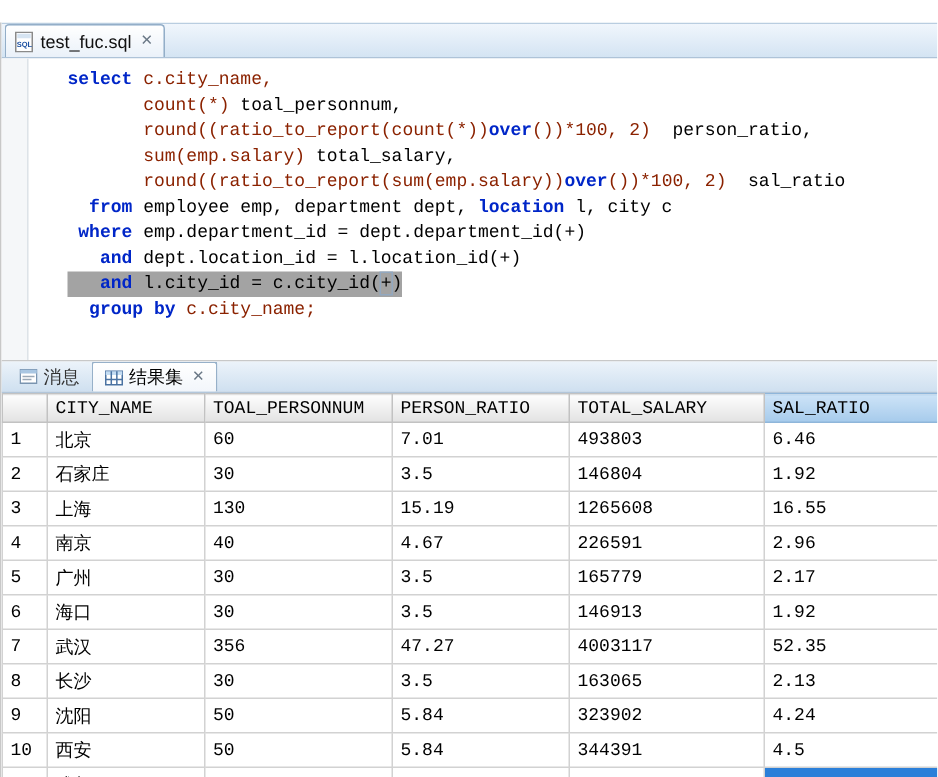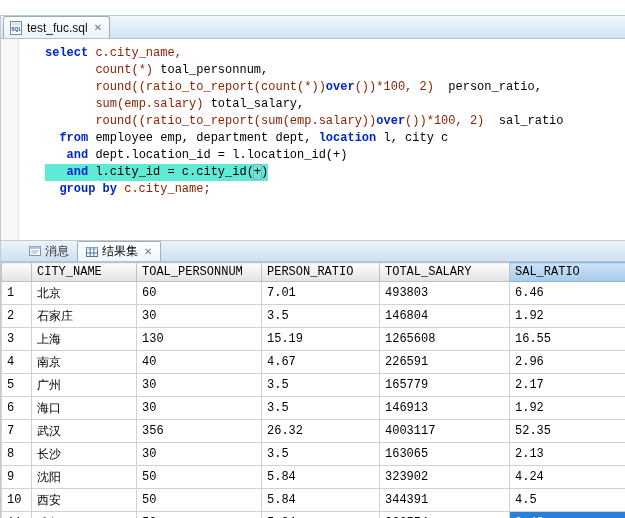--- a/index.html
+++ b/index.html
@@ -10,28 +10,28 @@
   .editor-tabbar { height: 24px; background: linear-gradient(#f0f6fc, #d4e4f3); border-top: 1px solid #b9cde0; border-bottom: 1px solid #aec3d8; display: flex; align-items: flex-end; padding-left: 2px; flex: none; }
   .editor-tab { display: flex; align-items: center; gap: 4px; height: 22px; padding: 0 7px 0 5px; background: linear-gradient(#ffffff, #eaf1f9); border: 1px solid #93aec8; border-bottom: none; border-radius: 3px 3px 0 0; font-size: 12px; color: #111; }
   .tab-close { color: #6a7886; font-size: 10px; line-height: 10px; cursor: default; padding-left: 2px; }
 
   
   .editor { height: 202px; background: #fff; display: flex; flex: none; border-bottom: 1px solid #c8c8c8; overflow: hidden; }
   .gutter { width: 18px; flex: none; background: #f5f7f9; border-right: 1px solid #dde3e8; }
   .code { flex: 1; padding: 6px 0 0 26px; font-family: "Liberation Mono", monospace; font-size: 12px; line-height: 17px; overflow: hidden; }
   .code-line { white-space: pre; height: 17px; }
   .line-inner { display: inline-block; white-space: pre; }
-  .line-inner.current { background: #5eead4; }
+  .line-inner.current { background: #a3a3a3; }
   .tk-kw { color: #0026c8; font-weight: bold; }
   .tk-id { color: #8b2200; }
   .tk-pl { color: #000000; }
   .tk-box { color: #000000; outline: 1px solid #92a8c0; }
 
   
-  .bottom-tabbar { height: 21px; background: linear-gradient(#ecf3fa, #cfe0f0); border-bottom: 1px solid #b2c6da; display: flex; align-items: flex-end; padding-left: 20px; flex: none; font-size: 12px; }
+  .bottom-tabbar { height: 21px; background: linear-gradient(#ecf3fa, #cfe0f0); border-bottom: 1px solid #b2c6da; display: flex; align-items: flex-end; padding-left: 4px; flex: none; font-size: 12px; }
   .btab { display: flex; align-items: center; gap: 4px; height: 20px; padding: 0 8px; color: #333; }
   .btab.active { background: linear-gradient(#ffffff, #f2f6fb); border: 1px solid #96b0c9; border-bottom: none; border-radius: 2px 2px 0 0; font-weight: normal; color: #000; }
 
   
   .results { flex: 1; background: #fff; overflow: hidden; }
   table.grid { border-collapse: collapse; width: 100%; table-layout: fixed; font-family: "Liberation Mono", monospace; font-size: 12px; }
   .grid th, .grid td { border: 1px solid #d2d2d2; padding: 0 5px; text-align: left; font-weight: normal; white-space: nowrap; overflow: hidden; }
   .grid thead th { height: 19px; background: linear-gradient(#fdfdfd, #e2e2e2); border-color: #c2c2c2; color: #000; }
   .grid thead th.selcol { background: linear-gradient(#cde3f7, #a6cbec); border-color: #8fb6da; }
   .grid tbody td { height: 23px; color: #000; }
@@ -61,20 +61,21 @@
 
   <div class="editor">
     <div class="gutter"></div>
     <div class="code">
         <div class="code-line"><span class="line-inner"><span class="tk-kw">select</span><span class="tk-id"> c.city_name,</span></span></div>
         <div class="code-line"><span class="line-inner"><span class="tk-pl">       </span><span class="tk-id">count(*)</span><span class="tk-pl"> toal_personnum,</span></span></div>
         <div class="code-line"><span class="line-inner"><span class="tk-pl">       </span><span class="tk-id">round((ratio_to_report(count(*))</span><span class="tk-kw">over</span><span class="tk-id">())*100, 2)</span><span class="tk-pl">  person_ratio,</span></span></div>
         <div class="code-line"><span class="line-inner"><span class="tk-pl">       </span><span class="tk-id">sum(emp.salary)</span><span class="tk-pl"> total_salary,</span></span></div>
         <div class="code-line"><span class="line-inner"><span class="tk-pl">       </span><span class="tk-id">round((ratio_to_report(sum(emp.salary))</span><span class="tk-kw">over</span><span class="tk-id">())*100, 2)</span><span class="tk-pl">  sal_ratio</span></span></div>
         <div class="code-line"><span class="line-inner"><span class="tk-pl">  </span><span class="tk-kw">from</span><span class="tk-pl"> employee emp, department dept, </span><span class="tk-kw">location</span><span class="tk-pl"> l, city c</span></span></div>
+        <div class="code-line"><span class="line-inner"><span class="tk-pl"> </span><span class="tk-kw">where</span><span class="tk-pl"> emp.department_id = dept.department_id(+)</span></span></div>
         <div class="code-line"><span class="line-inner"><span class="tk-pl">   </span><span class="tk-kw">and</span><span class="tk-pl"> dept.location_id = l.location_id(+)</span></span></div>
         <div class="code-line"><span class="line-inner current"><span class="tk-pl">   </span><span class="tk-kw">and</span><span class="tk-pl"> l.city_id = c.city_id(</span><span class="tk-box">+</span><span class="tk-pl">)</span></span></div>
         <div class="code-line"><span class="line-inner"><span class="tk-pl">  </span><span class="tk-kw">group by</span><span class="tk-pl"> </span><span class="tk-id">c.city_name;</span></span></div>
       </div>
   </div>
 
   <div class="bottom-tabbar">
     <div class="btab">
       <span class="icon">
         <svg width="12" height="12" viewBox="0 0 12 12">
@@ -167,21 +168,21 @@
             <td>海口</td>
             <td>30</td>
             <td>3.5</td>
             <td>146913</td>
             <td>1.92</td>
           </tr>
           <tr>
             <td class="rownum">7</td>
             <td>武汉</td>
             <td>356</td>
-            <td>26.32</td>
+            <td>47.27</td>
             <td>4003117</td>
             <td>52.35</td>
           </tr>
           <tr>
             <td class="rownum">8</td>
             <td>长沙</td>
             <td>30</td>
             <td>3.5</td>
             <td>163065</td>
             <td>2.13</td>

